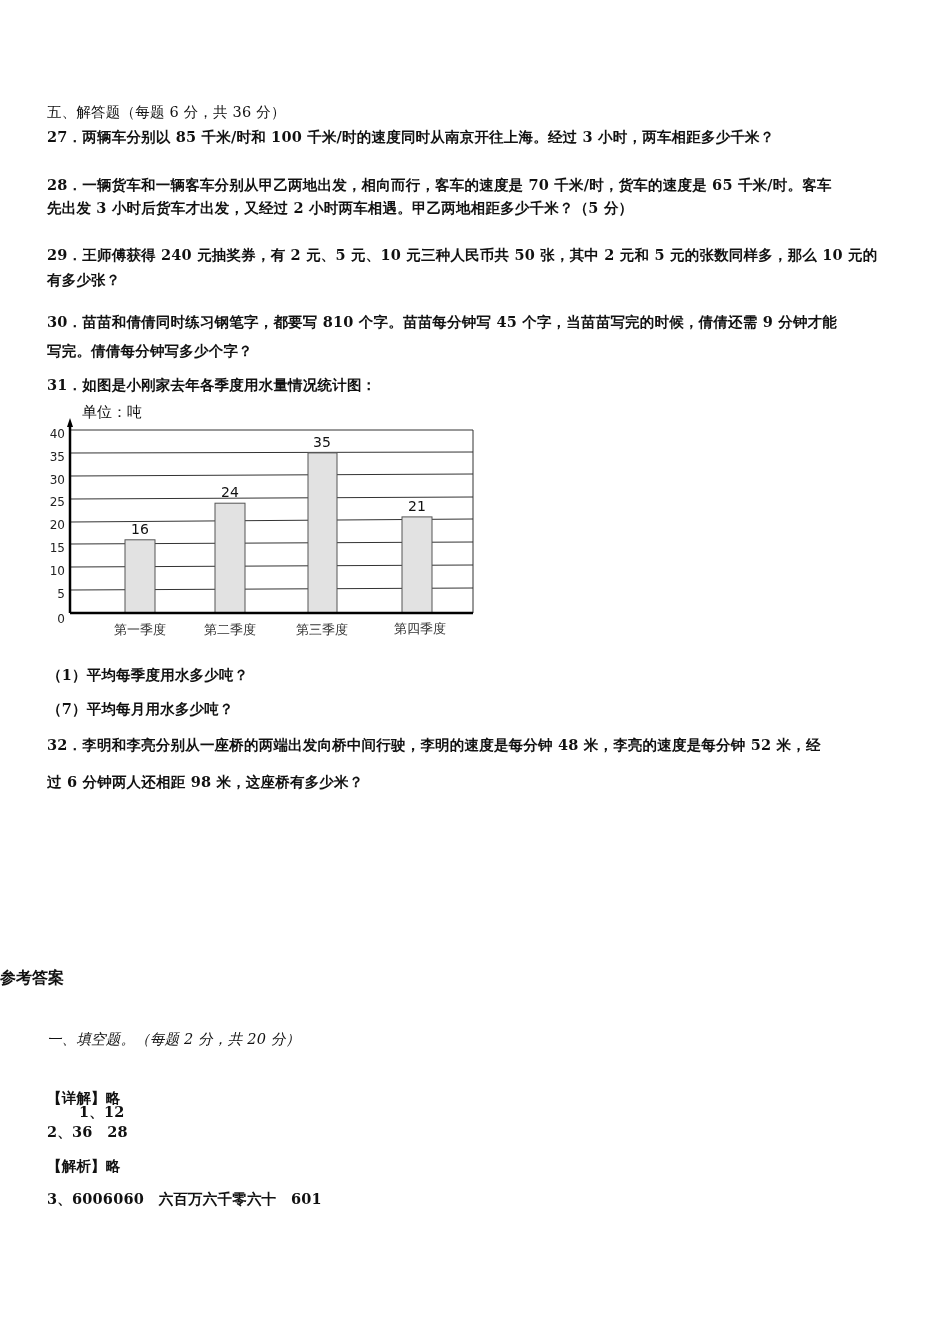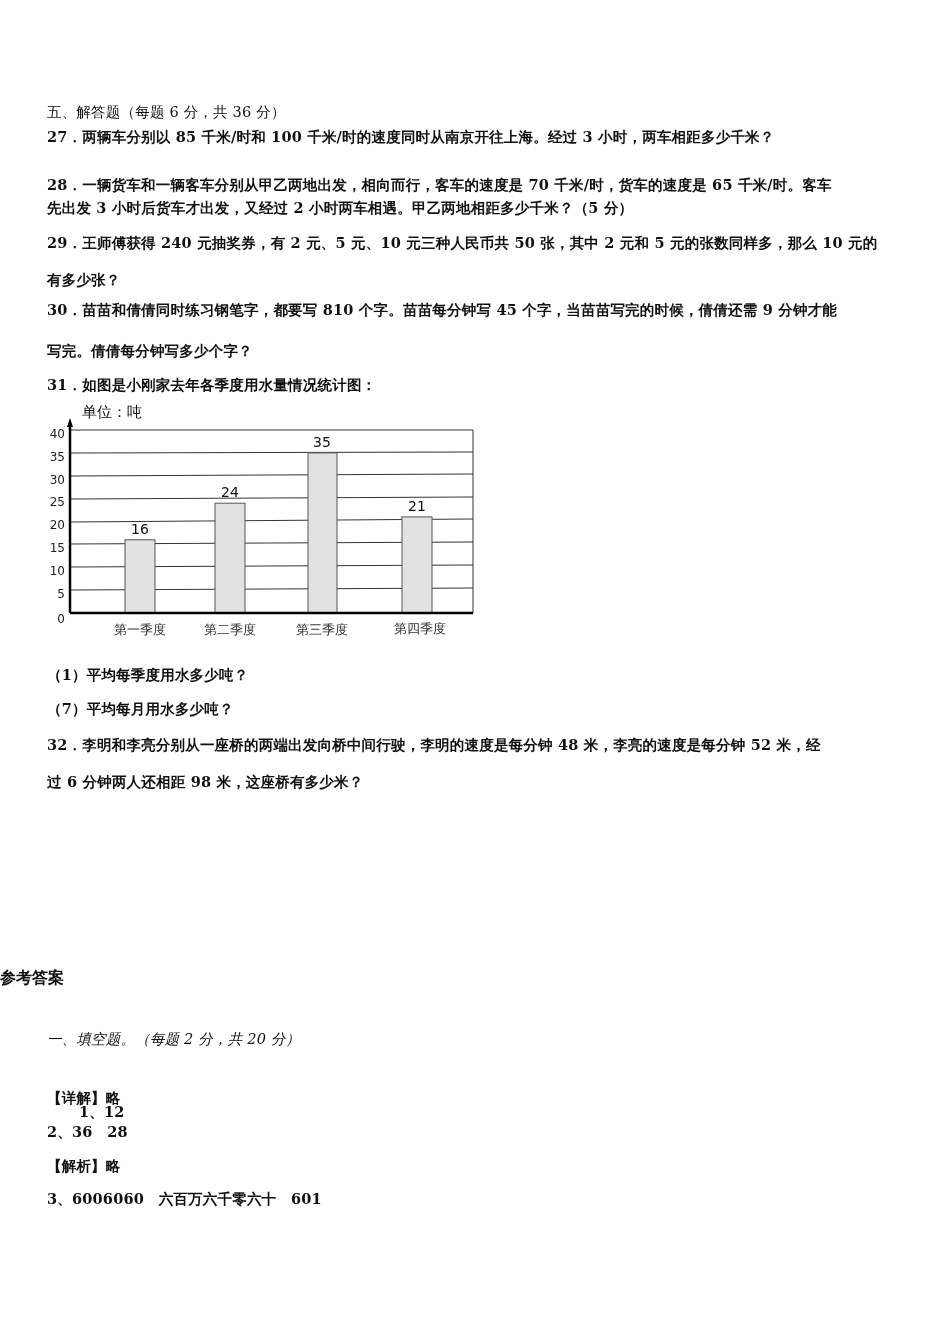--- a/index.html
+++ b/index.html
@@ -29,24 +29,24 @@
 <body>
 
 <div>
   <div class="line" style="top:102px;text-align:right;">五、解答题（每题 6 分，共 36 分）</div>
 
   <div class="line bold" style="top:127px;">27．两辆车分别以 85 千米/时和 100 千米/时的速度同时从南京开往上海。经过 3 小时，两车相距多少千米？</div>
 
   <div class="line bold" style="top:175px;">28．一辆货车和一辆客车分别从甲乙两地出发，相向而行，客车的速度是 70 千米/时，货车的速度是 65 千米/时。客车</div>
   <div class="line bold" style="top:198px;">先出发 3 小时后货车才出发，又经过 2 小时两车相遇。甲乙两地相距多少千米？（5 分）</div>
 
-  <div class="line bold" style="top:233px;text-align:center;">29．王师傅获得 240 元抽奖券，有 2 元、5 元、10 元三种人民币共 50 张，其中 2 元和 5 元的张数同样多，那么 10 元的</div>
+  <div class="line bold" style="top:245px;text-align:center;">29．王师傅获得 240 元抽奖券，有 2 元、5 元、10 元三种人民币共 50 张，其中 2 元和 5 元的张数同样多，那么 10 元的</div>
   <div class="line bold" style="top:270px;">有多少张？</div>
 
-  <div class="line bold" style="top:300px;">30．苗苗和倩倩同时练习钢笔字，都要写 810 个字。苗苗每分钟写 45 个字，当苗苗写完的时候，倩倩还需 9 分钟才能</div>
+  <div class="line bold" style="top:312px;">30．苗苗和倩倩同时练习钢笔字，都要写 810 个字。苗苗每分钟写 45 个字，当苗苗写完的时候，倩倩还需 9 分钟才能</div>
   <div class="line bold" style="top:341px;">写完。倩倩每分钟写多少个字？</div>
 
   <div class="line bold" style="top:375px;">31．如图是小刚家去年各季度用水量情况统计图：</div>
 </div>
 
 <div class="chart">
   <div class="unit">单位：吨</div>
   <svg width="440" height="250" viewBox="0 0 440 250">
 
     <g stroke="#333" stroke-width="1">

